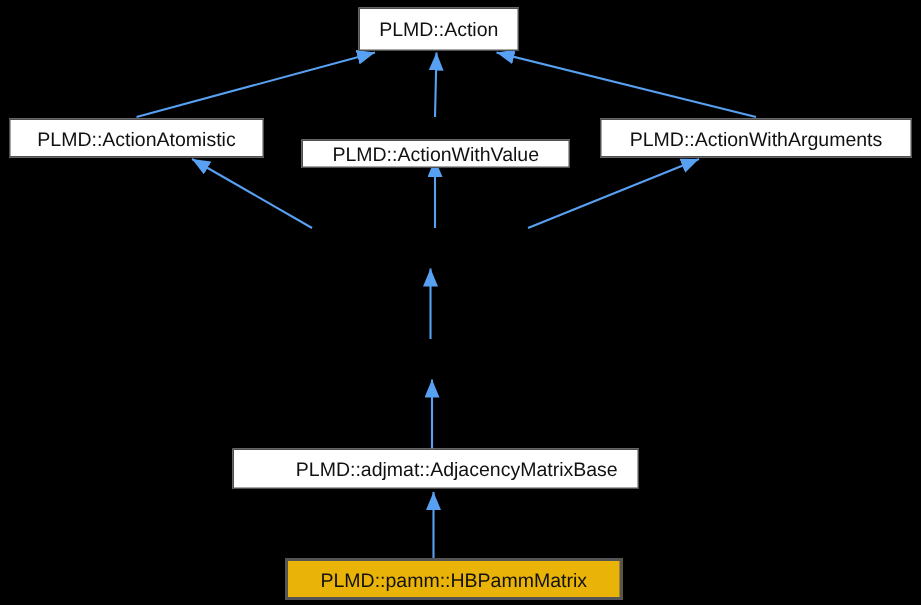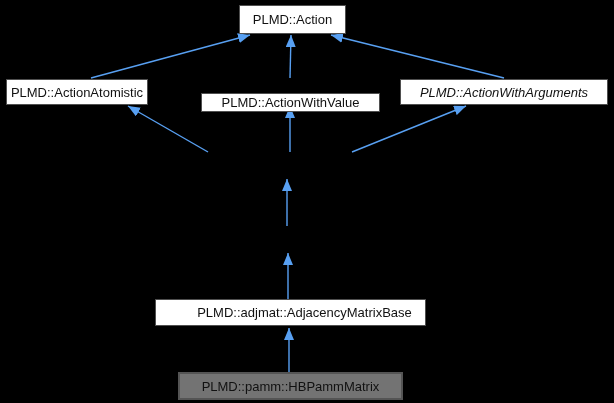--- a/index.html
+++ b/index.html
@@ -32,23 +32,24 @@
     color: #111111;
     font-size: 13px;
     line-height: 1;
     display: flex;
     align-items: center;
     justify-content: center;
     white-space: nowrap;
     cursor: pointer;
   }
   .node.highlighted {
-    background: #737373;
+    background: #eab308;
     border: 2px solid #545454;
     cursor: default;
+    margin-left: 12px;
   }
 </style>
 </head>
 <body>
 
 <div class="diagram">
 
   <svg class="edges-layer" width="614" height="403" viewBox="0 0 614 403" xmlns="http://www.w3.org/2000/svg">
     <defs>
       <marker id="arrowhead" markerUnits="userSpaceOnUse" markerWidth="13" markerHeight="10" refX="12" refY="5" orient="auto">
@@ -61,25 +62,25 @@
     <line x1="208" y1="152" x2="128" y2="106" stroke-width="1.4" marker-end="url(#arrowhead)" stroke="#58a0f2"></line>
     <line x1="290" y1="152" x2="290" y2="106" stroke-width="1.4" marker-end="url(#arrowhead)" stroke="#58a0f2"></line>
     <line x1="352" y1="152" x2="466" y2="106" stroke-width="1.4" marker-end="url(#arrowhead)" stroke="#58a0f2"></line>
     <line x1="287" y1="226" x2="287" y2="179" stroke-width="1.4" marker-end="url(#arrowhead)" stroke="#58a0f2"></line>
     <line x1="288" y1="299" x2="288" y2="253" stroke-width="1.4" marker-end="url(#arrowhead)" stroke="#58a0f2"></line>
     <line x1="289" y1="372" x2="289" y2="328" stroke-width="1.4" marker-end="url(#arrowhead)" stroke="#58a0f2"></line>
   </svg>
 
   <div class="node" style="left:239px; top:5px;  width:107px; height:29px;">PLMD::Action</div>
 
-  <div class="node" style="left:6px;   top:79px; width:142px; height:26px;">PLMD::ActionAtomistic</div>
+  <div class="node" style="left:6px;   top:79px; width:170px; height:26px;">PLMD::ActionAtomistic</div>
 
   <div class="node" style="left:201px; top:79px; width:179px; height:19px;margin-top:14px;">PLMD::ActionWithValue</div>
 
-  <div class="node" style="left:400px; top:79px; width:208px; height:26px;font-style:italic;">PLMD::ActionWithArguments</div>
+  <div class="node" style="left:400px; top:79px; width:208px; height:26px;">PLMD::ActionWithArguments</div>
 
 
 
   <div class="node" style="left:155px; top:299px; width:271px; height:27px;padding-left:28px;">PLMD::adjmat::AdjacencyMatrixBase</div>
 
   <div class="node highlighted" style="left:178px; top:372px; width:225px; height:28px;">PLMD::pamm::HBPammMatrix</div>
 
 </div>
 
 </body></html>

